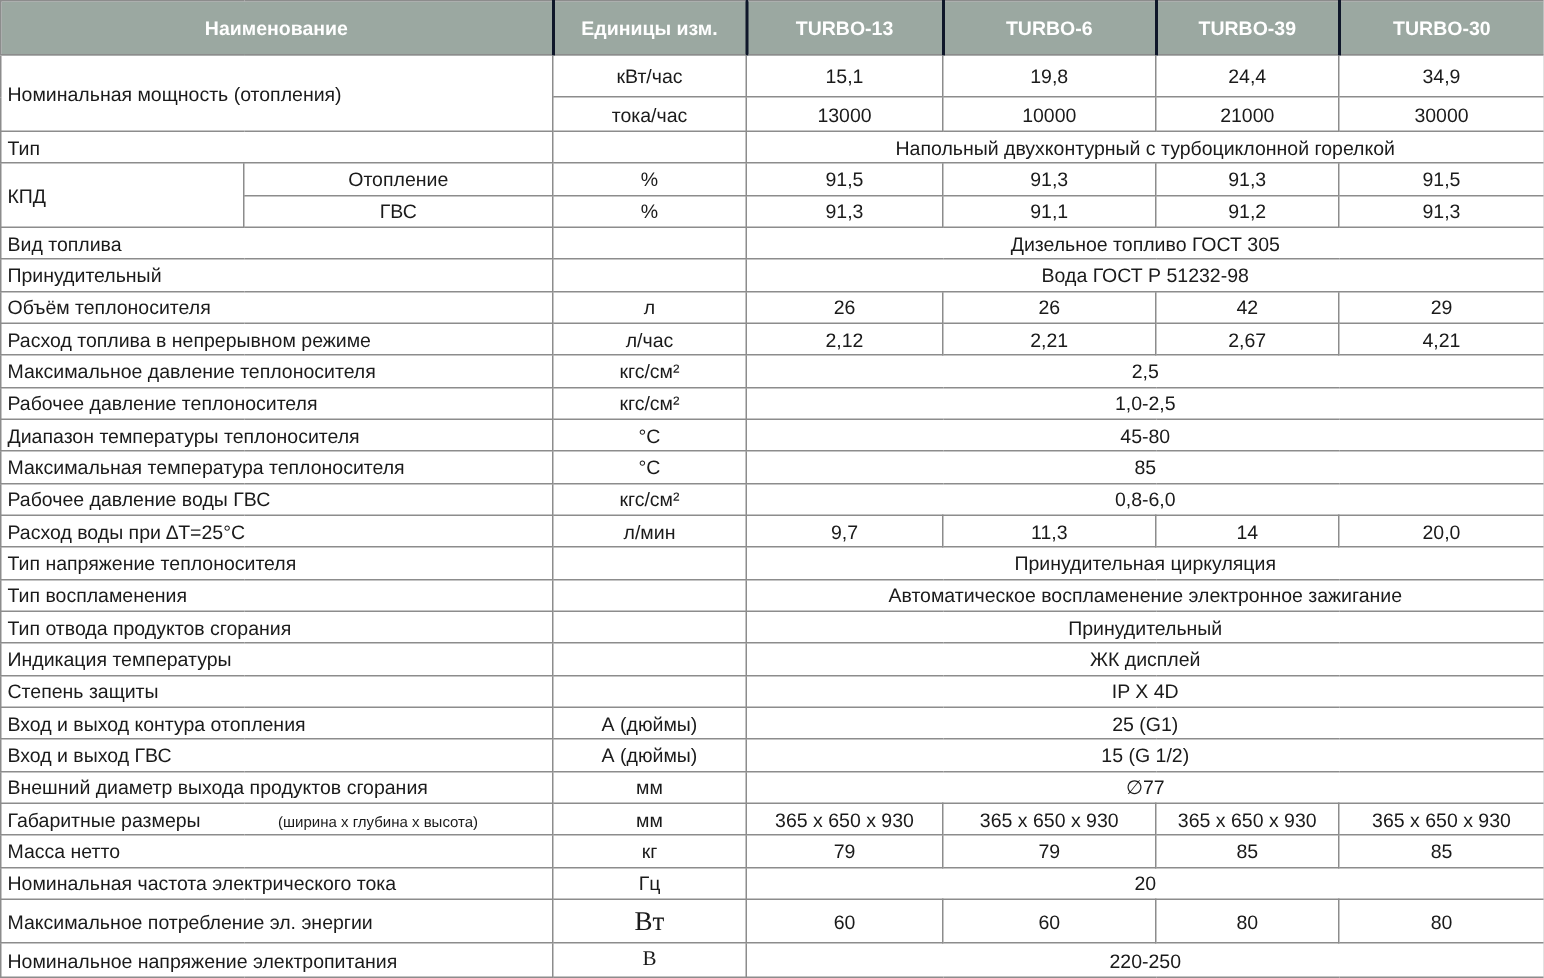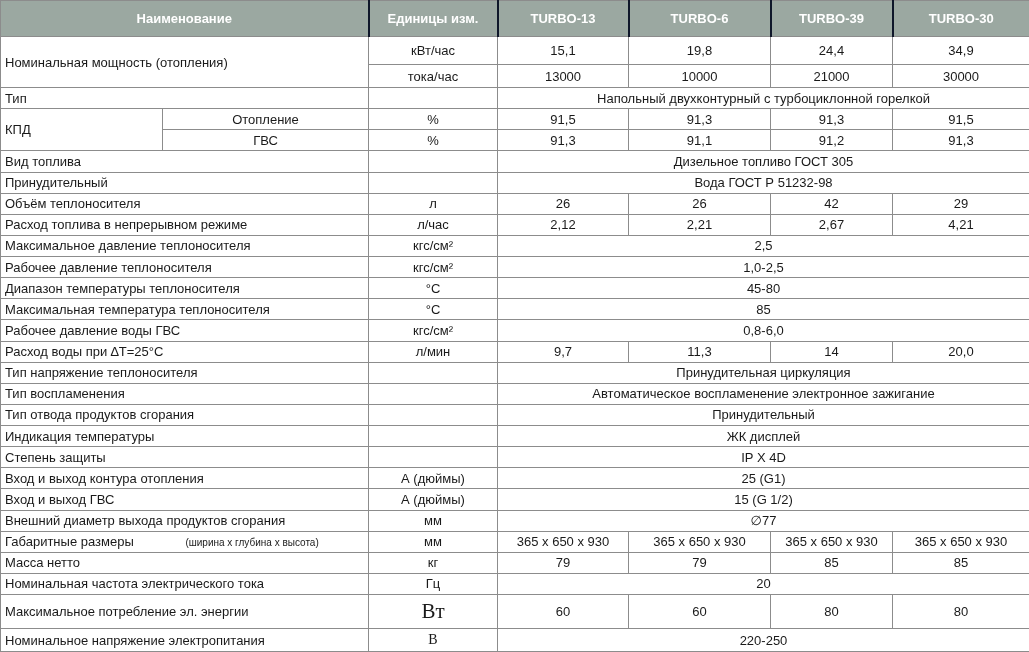--- a/index.html
+++ b/index.html
@@ -39,21 +39,21 @@
     text-align: center;
   }
   thead th:first-child { border-left: none; }
   tr.r-power1 { height: 28px; }
   tr.r-power2 { height: 23px; }
   td.name  { text-align: left; padding-left: 36px; }
   td.subname { text-align: center; padding-left: 15px; }
   td.center { text-align: center; }
   td.unit-serif {
     font-family: "Liberation Serif", serif;
-    font-size: 21px;
+    font-size: 18px;
     text-align: center;
   }
   td.unit-serif-sm {
     font-family: "Liberation Serif", serif;
     font-size: 14px;
     text-align: center;
   }
   span.note { font-size: 10px; margin-left: 48px; }
 </style>
 </head>

